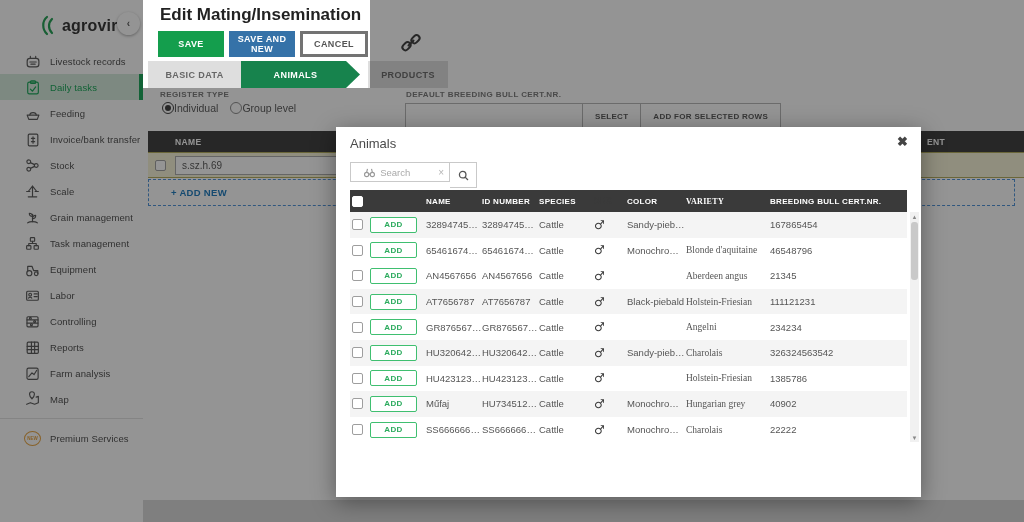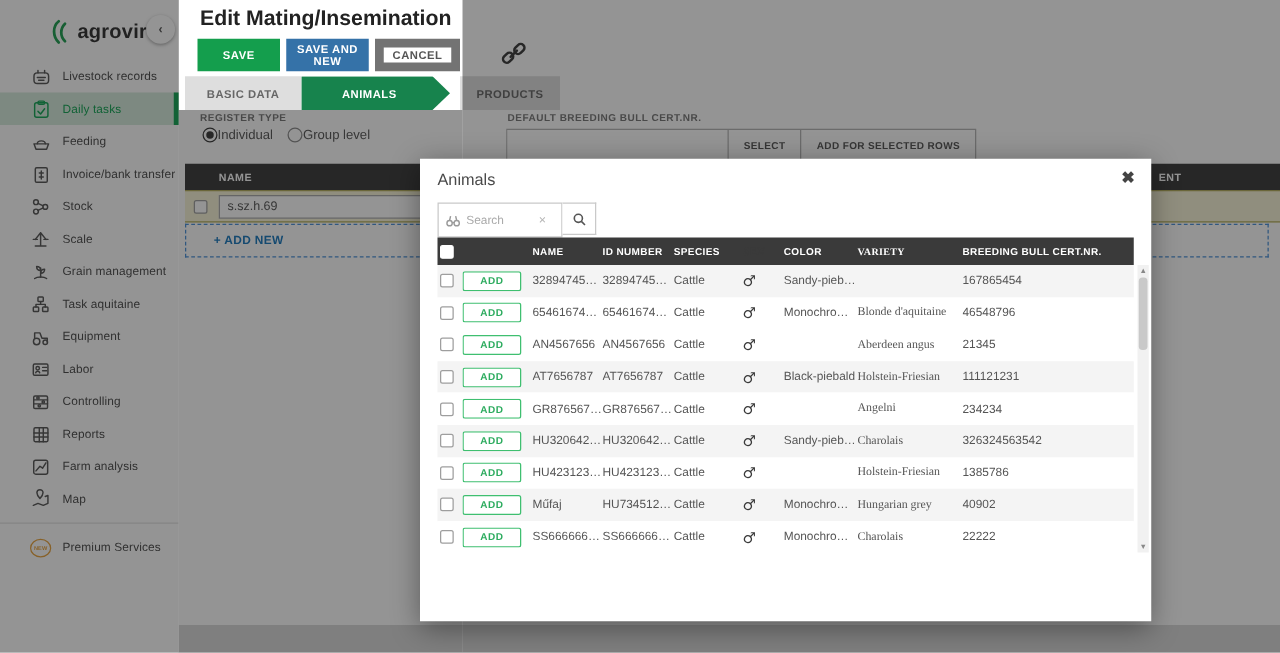--- a/index.html
+++ b/index.html
@@ -21,21 +21,21 @@
   .nav-item.selected::after { content:""; position:absolute; right:0; top:0; width:4px; height:100%; background:#13a455; }
   .nav-divider { height:1px; background:#e2e2e2; margin:6px 0; }
   .collapse-btn { position:absolute; left:117px; top:12px; width:23px; height:23px; border-radius:50%; background:#fff; box-shadow:0 1px 3px rgba(0,0,0,.35); z-index:5; display:flex; align-items:center; justify-content:center; font-size:10px; color:#555; font-weight:bold; cursor:pointer; }
 
   
   .main { position:absolute; left:143px; top:0; width:881px; height:500px; background:#ffffff; z-index:1; }
   .page-title { position:absolute; left:17px; top:5px; font-size:17px; font-weight:bold; color:#222; }
   .btn { display:inline-flex; align-items:center; justify-content:center; font-size:9px; font-weight:bold; letter-spacing:.4px; cursor:pointer; border:1px solid transparent; }
   .btn-save { position:absolute; left:15px; top:31px; width:66px; height:26px; color:#fff; }
   .btn-savenew { position:absolute; left:86px; top:31px; width:66px; height:26px; color:#fff; }
-  .btn-cancel { position:absolute; left:157px; top:31px; width:68px; height:26px; background:#fff; border:7px solid #737373; color:#555; }
+  .btn-cancel { position:absolute; left:157px; top:31px; width:68px; height:26px; background:#fff; border:3px solid #737373; color:#555; }
   .link-ic { position:absolute; left:256px; top:31px; width:24px; height:24px; color:#3a3a3a; cursor:pointer; }
   .tabs { position:absolute; left:5px; top:61px; height:27px; }
   .tab { position:absolute; top:0; height:27px; display:flex; align-items:center; justify-content:center; font-size:9px; font-weight:bold; letter-spacing:.4px; color:#666; background:#dedede; cursor:pointer; }
   .tab-basic { left:0; width:93px; }
   .tab-animals { left:93px; width:119px; color:#fff; clip-path:polygon(0 0, calc(100% - 14px) 0, 100% 50%, calc(100% - 14px) 100%, 0 100%); padding-right:10px; }
   .tab-products { left:220px; width:80px; }
 
   .sec-label { position:absolute; font-size:8px; font-weight:bold; letter-spacing:.4px; color:#777; }
   .radio-row { position:absolute; display:flex; align-items:center; }
   .radio { width:12px; height:12px; border-radius:50%; border:1px solid #8a8a8a; background:#fff; position:relative; cursor:pointer; }
@@ -63,21 +63,21 @@
   .dim { position:absolute; background:rgba(18,18,18,.45); z-index:50; }
   .dim-left  { left:0;   top:0;  width:143px;  height:522px; }
   .dim-right { left:370px; top:0; width:654px; height:522px; }
   .dim-below { left:143px; top:88px; width:227px; height:434px; }
 
   
   .modal { position:absolute; left:336px; top:127px; width:585px; height:370px; background:#fff; z-index:100; box-shadow:0 5px 22px rgba(0,0,0,.4); }
   .modal-title { position:absolute; left:14px; top:9px; font-size:13px; color:#4a4a4a; }
   .modal-close { position:absolute; right:13px; top:7px; font-size:13px; color:#444; cursor:pointer; font-weight:bold; }
   .search-group { position:absolute; left:14px; top:35px; height:26px; display:flex; }
-  .search-box { display:flex; align-items:center; width:100px; height:28px; border:1px solid #c9c9c9; background:#fff; padding:9px 5px; }
+  .search-box { display:flex; align-items:center; width:100px; height:20px; border:1px solid #c9c9c9; background:#fff; padding:9px 5px;justify-content:flex-end; }
   .search-box .bino { width:13px; height:13px; color:#9a9a9a; flex:0 0 13px; }
   .search-input { border:none; outline:none; width:58px; font-size:9.5px; color:#555; margin-left:4px; background:transparent; }
   .search-input::placeholder { color:#a9a9a9; }
   .search-clear { font-size:10px; color:#b5b5b5; cursor:pointer; }
   .search-btn { width:27px; height:26px; border:1px solid #c9c9c9; border-left:none; background:#fff; display:flex; align-items:center; justify-content:center; cursor:pointer; color:#555; }
   .search-btn svg { width:13px; height:13px; }
 
   .mtable { position:absolute; left:14px; top:63px; width:557px; }
   .mhead { display:flex; align-items:center; height:22px; background:#3a3a3a; color:#fff; }
   .mhead .mth { font-size:8px; font-weight:bold; letter-spacing:.3px; }
@@ -172,21 +172,21 @@
           </svg>
           <span class="nav-label">Grain management</span>
         </div>
         <div class="nav-item">
           <svg class="nav-ic" viewBox="0 0 16 16" fill="none" stroke="currentColor" stroke-width="1.1" stroke-linejoin="round" stroke-linecap="round">
             <rect x="6" y="2.5" width="4" height="3.4" rx=".6"></rect>
             <rect x="2.5" y="10" width="4" height="3.4" rx=".6"></rect>
             <rect x="9.5" y="10" width="4" height="3.4" rx=".6"></rect>
             <path d="M8 6v2M4.5 10V8h7v2"></path>
           </svg>
-          <span class="nav-label">Task aquitaine</span>
+          <span class="nav-label">Task management</span>
         </div>
         <div class="nav-item">
           <svg class="nav-ic" viewBox="0 0 16 16" fill="none" stroke="currentColor" stroke-width="1.1" stroke-linejoin="round" stroke-linecap="round">
             <circle cx="5" cy="11.5" r="2.4"></circle>
             <circle cx="11.5" cy="12" r="1.7"></circle>
             <path d="M3.5 9V5h4l1.5 4h4v3"></path>
           </svg>
           <span class="nav-label">Equipment</span>
         </div>
         <div class="nav-item">

